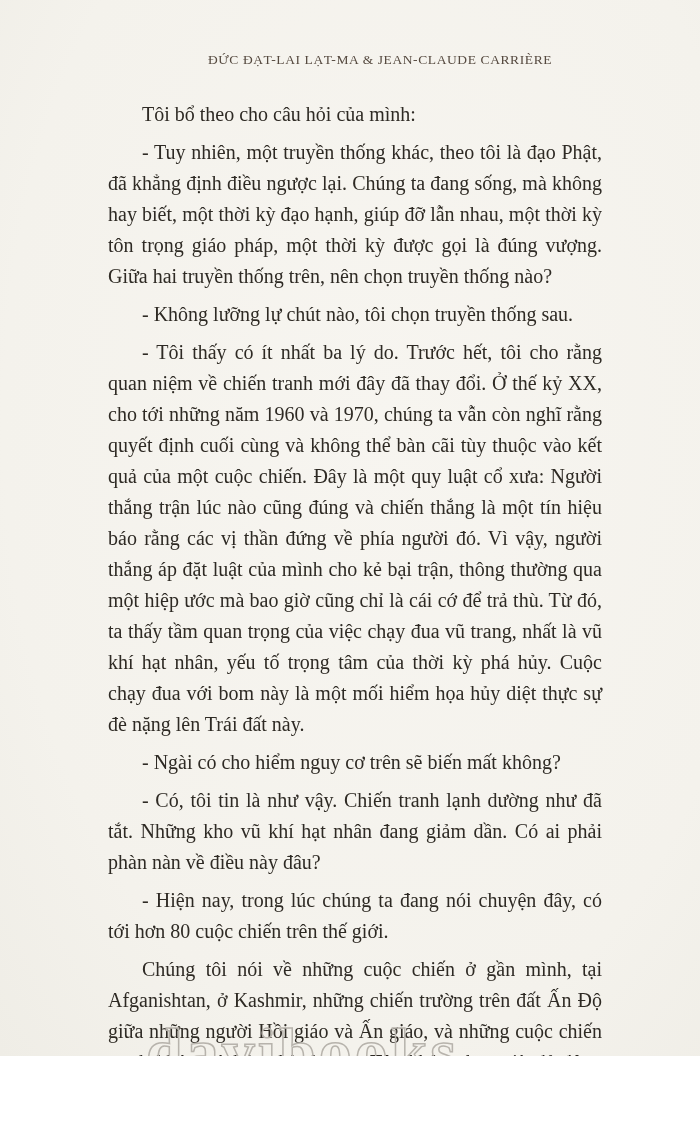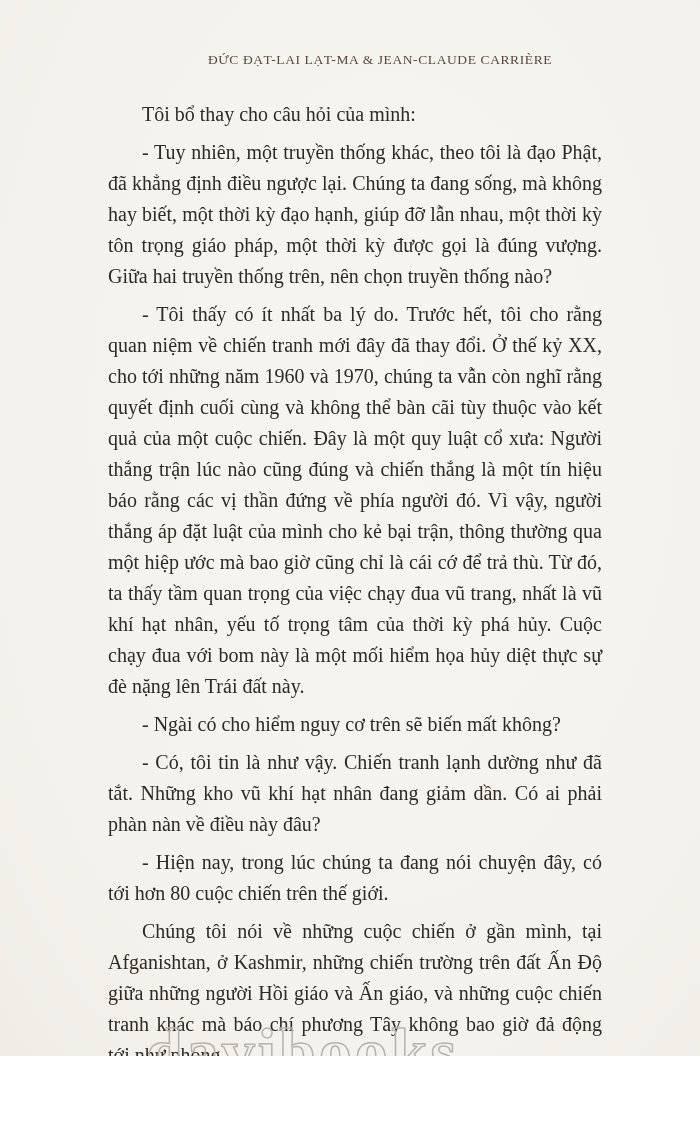--- a/index.html
+++ b/index.html
@@ -58,22 +58,23 @@
   }
 </style>
 </head>
 <body>
 
 <div class="sheet">
 
   <div class="running-header">ĐỨC ĐẠT-LAI LẠT-MA &amp; JEAN-CLAUDE CARRIÈRE</div>
 
   <div class="body-text">
-      <p>Tôi bổ thay cho câu hỏi của mình:</p>
+      <p>Tôi bổ theo cho câu hỏi của mình:</p>
       <p>- Tuy nhiên, một truyền thống khác, theo tôi là đạo Phật, đã khẳng định điều ngược lại. Chúng ta đang sống, mà không hay biết, một thời kỳ đạo hạnh, giúp đỡ lẫn nhau, một thời kỳ tôn trọng giáo pháp, một thời kỳ được gọi là đúng vượng. Giữa hai truyền thống trên, nên chọn truyền thống nào?</p>
+      <p>- Không lưỡng lự chút nào, tôi chọn truyền thống sau.</p>
       <p>- Tôi thấy có ít nhất ba lý do. Trước hết, tôi cho rằng quan niệm về chiến tranh mới đây đã thay đổi. Ở thế kỷ XX, cho tới những năm 1960 và 1970, chúng ta vẫn còn nghĩ rằng quyết định cuối cùng và không thể bàn cãi tùy thuộc vào kết quả của một cuộc chiến. Đây là một quy luật cổ xưa: Người thắng trận lúc nào cũng đúng và chiến thắng là một tín hiệu báo rằng các vị thần đứng về phía người đó. Vì vậy, người thắng áp đặt luật của mình cho kẻ bại trận, thông thường qua một hiệp ước mà bao giờ cũng chỉ là cái cớ để trả thù. Từ đó, ta thấy tầm quan trọng của việc chạy đua vũ trang, nhất là vũ khí hạt nhân, yếu tố trọng tâm của thời kỳ phá hủy. Cuộc chạy đua với bom này là một mối hiểm họa hủy diệt thực sự đè nặng lên Trái đất này.</p>
       <p>- Ngài có cho hiểm nguy cơ trên sẽ biến mất không?</p>
       <p>- Có, tôi tin là như vậy. Chiến tranh lạnh dường như đã tắt. Những kho vũ khí hạt nhân đang giảm dần. Có ai phải phàn nàn về điều này đâu?</p>
       <p>- Hiện nay, trong lúc chúng ta đang nói chuyện đây, có tới hơn 80 cuộc chiến trên thế giới.</p>
       <p>Chúng tôi nói về những cuộc chiến ở gần mình, tại Afganishtan, ở Kashmir, những chiến trường trên đất Ấn Độ giữa những người Hồi giáo và Ấn giáo, và những cuộc chiến tranh khác mà báo chí phương Tây không bao giờ đả động tới như phong</p>
     </div>
 
   <div class="watermark-brand">davibooks</div>
 
   <div class="page-number">16</div>

